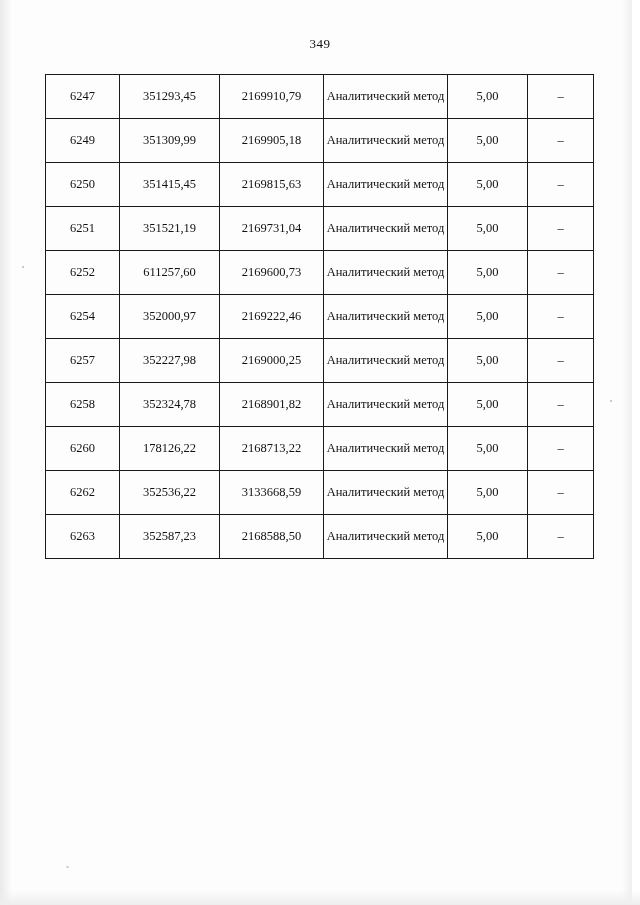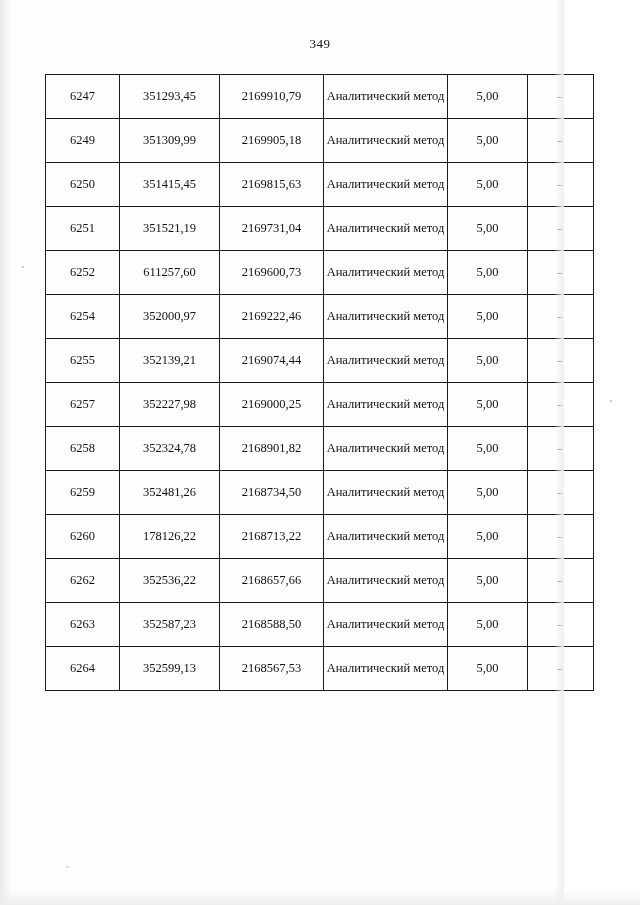--- a/index.html
+++ b/index.html
@@ -10,21 +10,21 @@
     width: 640px;
     height: 905px;
     background: #ffffff;
     font-family: "Liberation Serif", serif;
     color: #111;
     overflow: hidden;
     position: relative;
   }
   .page {
     position: relative;
-    width: 564px;
+    width: 632px;
     height: 905px;
     box-sizing: border-box;
     background: #fdfdfd;
   }
   
   .page::before {
     content: "";
     position: absolute;
     left: 0; top: 0;
     width: 12px; height: 100%;
@@ -161,79 +161,55 @@
           </tr>
           <tr>
             <td class="num">6254</td>
             <td class="coord-x">352000,97</td>
             <td class="coord-y">2169222,46</td>
             <td class="method">Аналитический метод</td>
             <td class="accuracy">5,00</td>
             <td class="dash">–</td>
           </tr>
           <tr>
-            <td class="num">6255</td>
-            <td class="coord-x">352139,21</td>
-            <td class="coord-y">2169074,44</td>
-            <td class="method">Аналитический метод</td>
-            <td class="accuracy">5,00</td>
-            <td class="dash">–</td>
-          </tr>
-          <tr>
             <td class="num">6257</td>
             <td class="coord-x">352227,98</td>
             <td class="coord-y">2169000,25</td>
             <td class="method">Аналитический метод</td>
             <td class="accuracy">5,00</td>
             <td class="dash">–</td>
           </tr>
           <tr>
             <td class="num">6258</td>
             <td class="coord-x">352324,78</td>
             <td class="coord-y">2168901,82</td>
             <td class="method">Аналитический метод</td>
             <td class="accuracy">5,00</td>
             <td class="dash">–</td>
           </tr>
           <tr>
-            <td class="num">6259</td>
-            <td class="coord-x">352481,26</td>
-            <td class="coord-y">2168734,50</td>
-            <td class="method">Аналитический метод</td>
-            <td class="accuracy">5,00</td>
-            <td class="dash">–</td>
-          </tr>
-          <tr>
             <td class="num">6260</td>
             <td class="coord-x">178126,22</td>
             <td class="coord-y">2168713,22</td>
             <td class="method">Аналитический метод</td>
             <td class="accuracy">5,00</td>
             <td class="dash">–</td>
           </tr>
           <tr>
             <td class="num">6262</td>
             <td class="coord-x">352536,22</td>
-            <td class="coord-y">2168657,66</td>
+            <td class="coord-y">3133668,59</td>
             <td class="method">Аналитический метод</td>
             <td class="accuracy">5,00</td>
             <td class="dash">–</td>
           </tr>
           <tr>
             <td class="num">6263</td>
             <td class="coord-x">352587,23</td>
             <td class="coord-y">2168588,50</td>
-            <td class="method">Аналитический метод</td>
-            <td class="accuracy">5,00</td>
-            <td class="dash">–</td>
-          </tr>
-          <tr>
-            <td class="num">6264</td>
-            <td class="coord-x">352599,13</td>
-            <td class="coord-y">2168567,53</td>
             <td class="method">Аналитический метод</td>
             <td class="accuracy">5,00</td>
             <td class="dash">–</td>
           </tr>
         </tbody>
     </table>
   </div>
 
   <div class="speck sp1"></div>
   <div class="speck sp2"></div>

